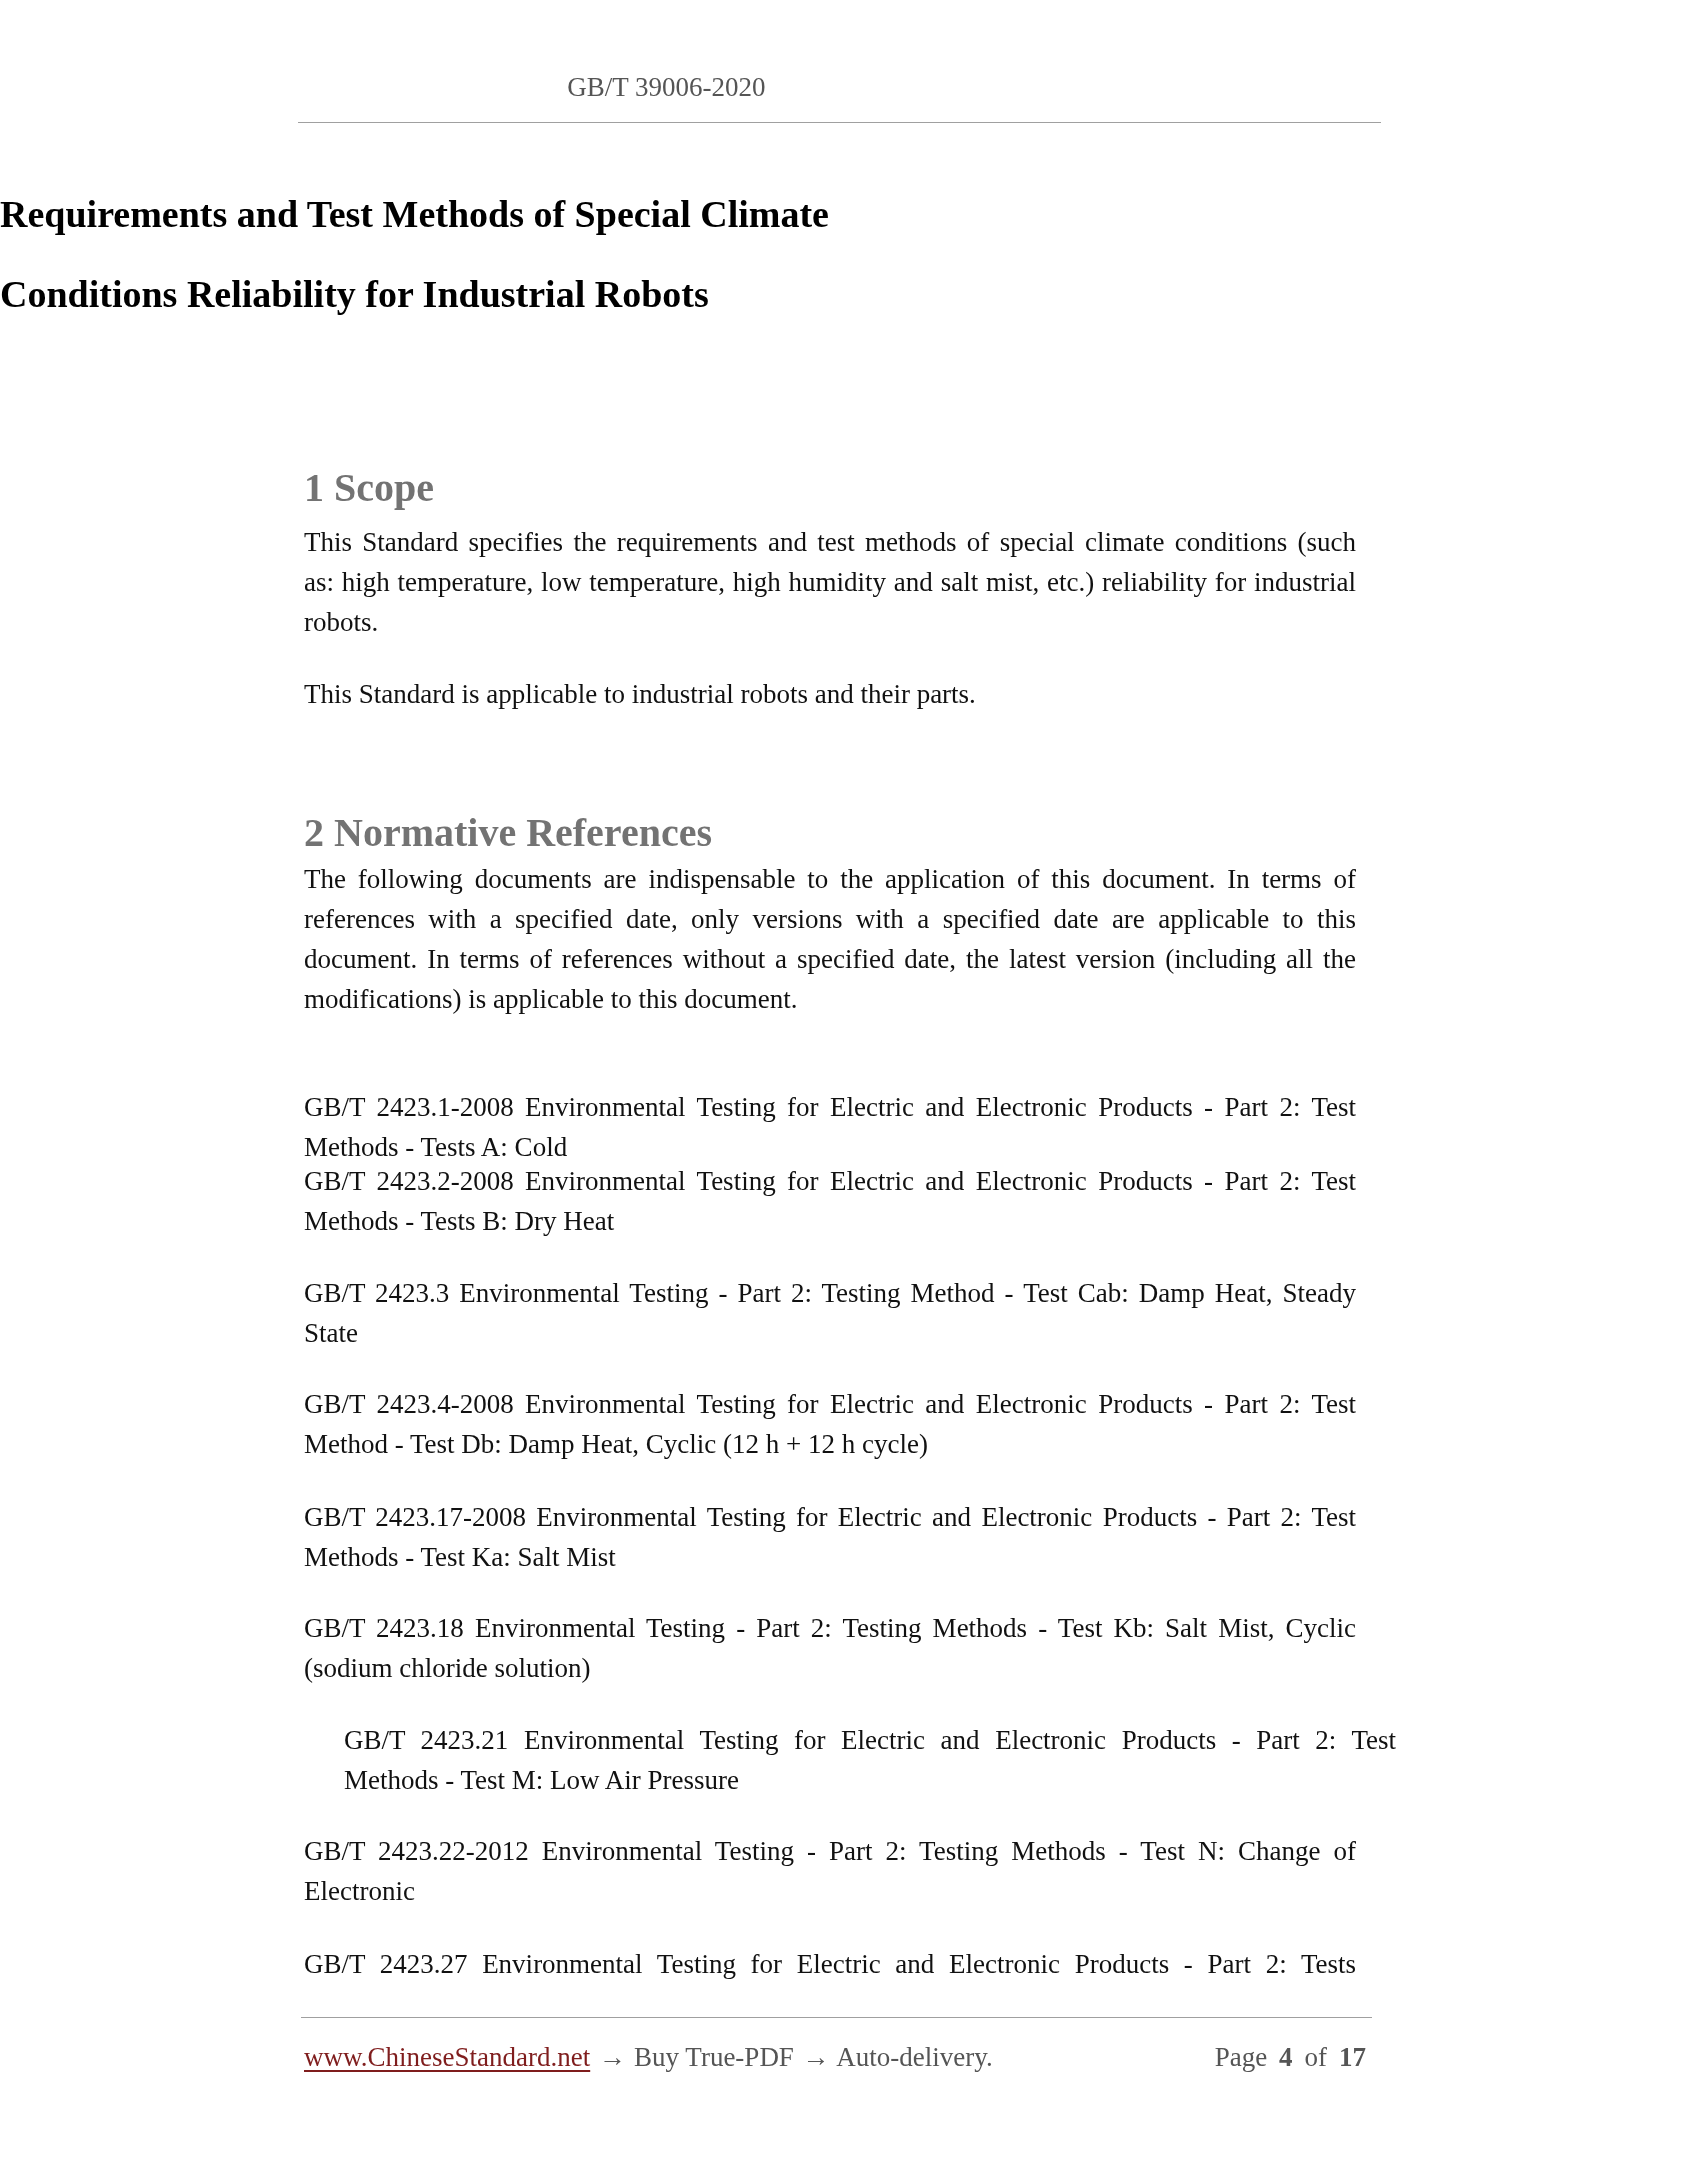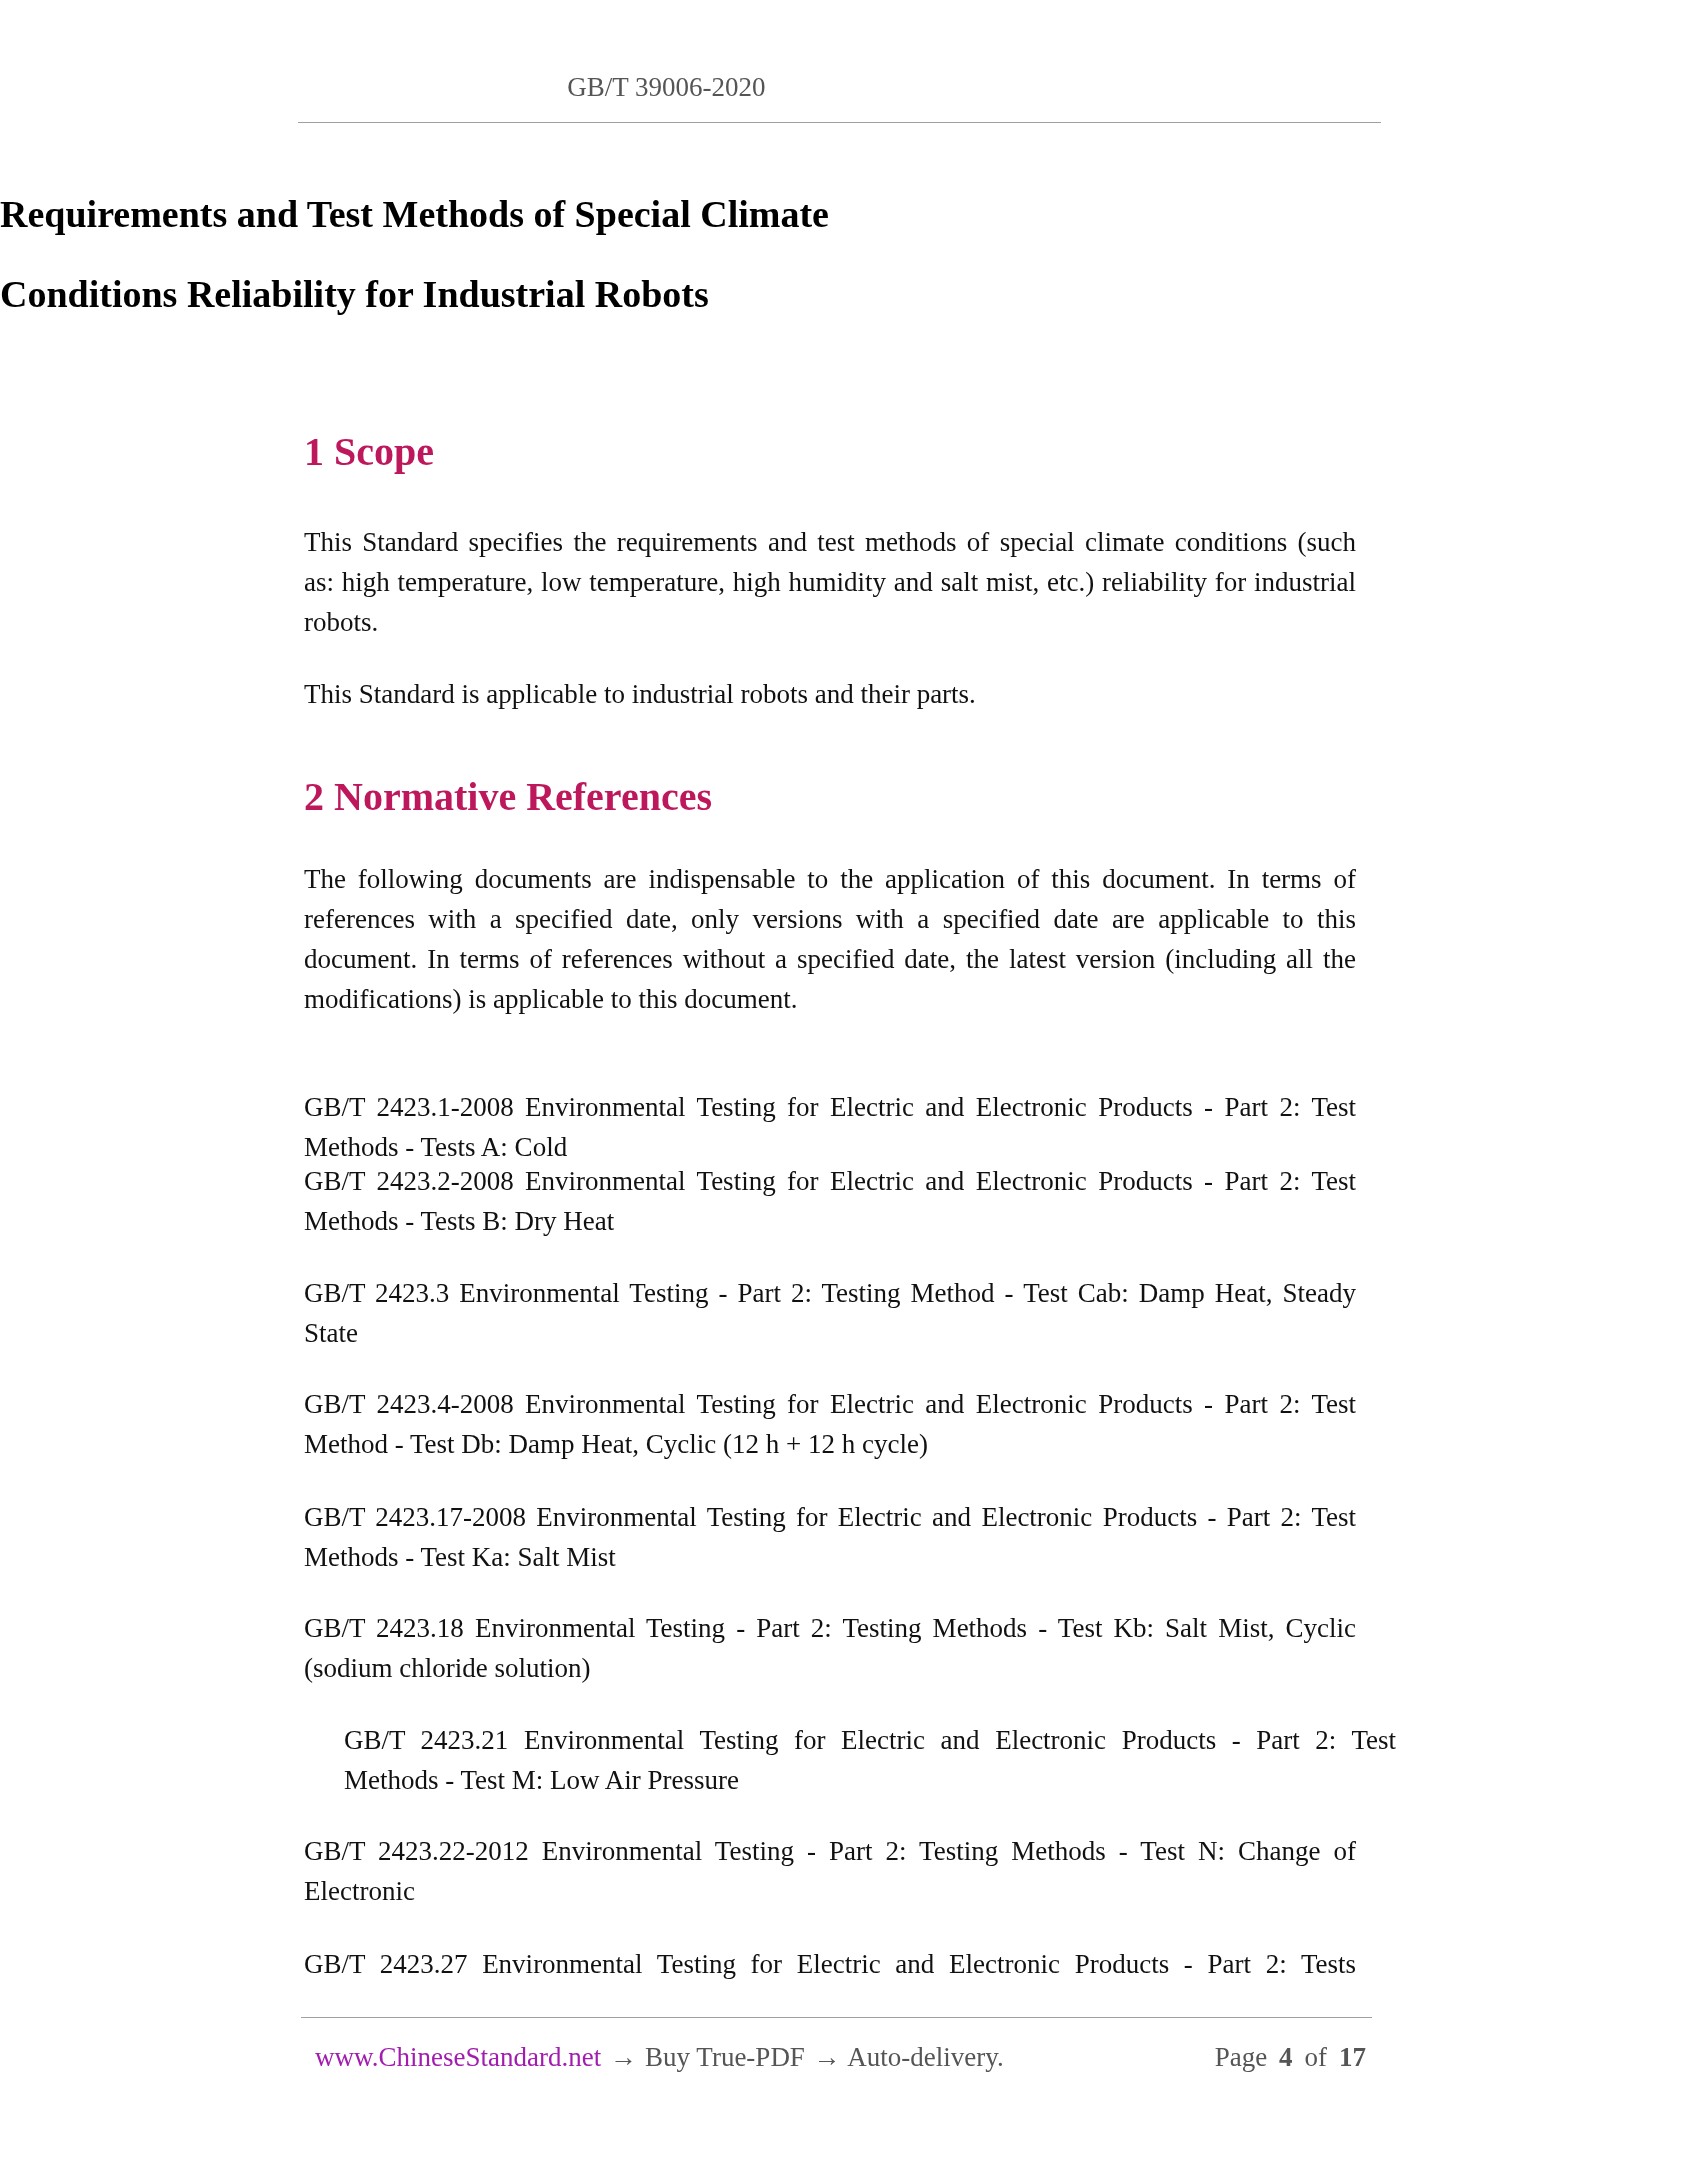--- a/index.html
+++ b/index.html
@@ -8,26 +8,26 @@
   .abs { position: absolute; }
   .header-text { left: 0; width: 1333px; top: 74px; font-size: 27px; line-height: 27px;
                  text-align: center; color: #555; padding-left: 0; }
   .header-text span { display: inline-block; transform: translateX(0px); }
   .rule { height: 0; border-top: 1.7px solid #a0a0a0; }
   .header-rule { left: 298px; width: 1083px; top: 122px; }
   .footer-rule { left: 301px; width: 1071px; top: 2017px; }
   .title-line { left: 0; width: 1683px; text-align: left; font-weight: bold;
                 font-size: 38px; line-height: 38px; color: #000; }
   .title-line span { display: inline-block; position: relative; left: 0; }
-  .heading { left: 304px; font-weight: bold; font-size: 40px; line-height: 40px; color: #be185d; white-space: nowrap; }
+  .heading { left: 304px; font-weight: bold; font-size: 40px; line-height: 40px; color: #737373; white-space: nowrap; margin-top: 36px; }
   .block { left: 304px; width: 1052px; font-size: 27px; line-height: 40px; color: #111; }
   .block .ln { display: block; white-space: nowrap; }
   .block .ln.j { text-align: justify; text-align-last: justify; white-space: normal; height: 40px; overflow: hidden; }
   .footer-left { left: 304px; top: 2044px; font-size: 27px; line-height: 27px; color: #555; white-space: nowrap; }
-  .footer-left .link { text-decoration-thickness: 1.7px; text-underline-offset: 3.5px; color: #a21caf; cursor: pointer; margin-left: 11px; }
+  .footer-left .link { text-decoration: underline; text-decoration-thickness: 1.7px; text-underline-offset: 3.5px; color: #7f1d1d; cursor: pointer; }
   .footer-left .arrow { font-weight: bold; padding: 0 1.7px; }
   .footer-right { left: 1193px; width: 173px; top: 2044px; font-size: 27px; line-height: 27px; color: #555;
                   text-align: right; white-space: nowrap; word-spacing: 5.2px; }
   .footer-right b { font-weight: bold; }
 </style>
 </head>
 <body>
 
 <div class="abs header-text">
   <span style="position:relative;left:0px;">GB/T 39006-2020</span>

